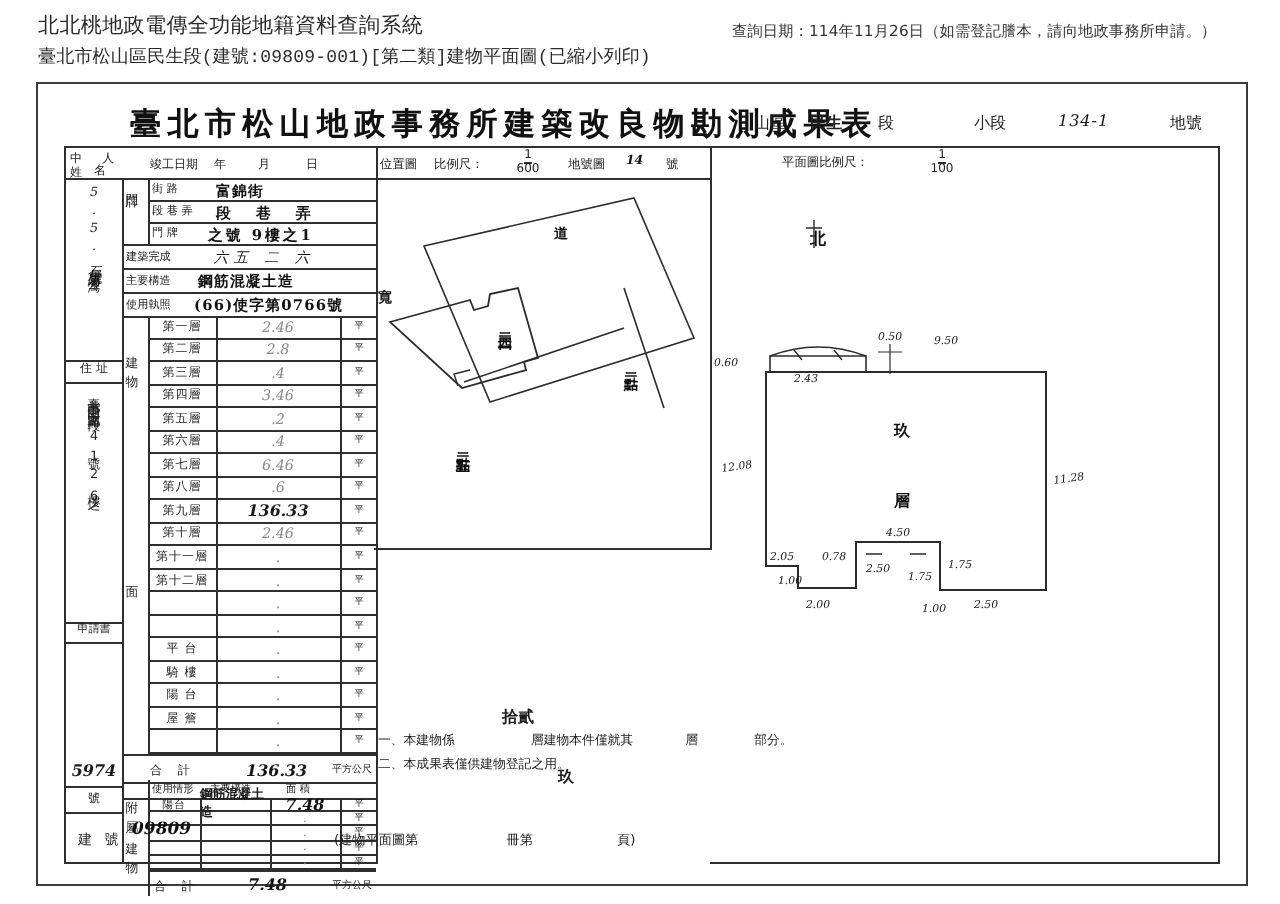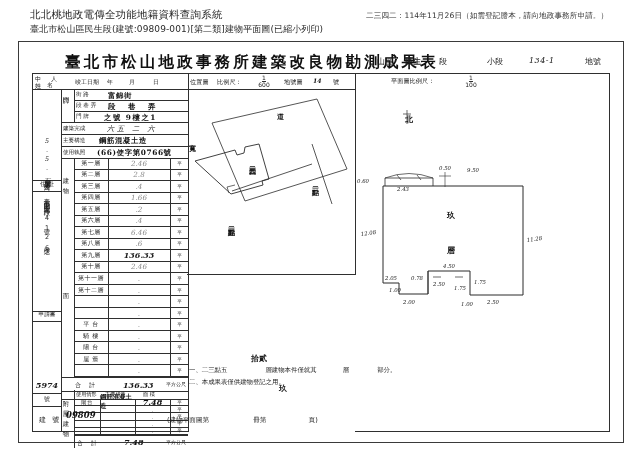--- a/index.html
+++ b/index.html
@@ -5,21 +5,21 @@
   html,body{margin:0;padding:0;background:#ffffff;}
   body{
     width:640px;height:452px;overflow:hidden;
     font-family:"DejaVu Sans","Liberation Sans",sans-serif;
     color:#1b1b1b;
     -webkit-font-smoothing:antialiased;
   }
   .page{position:relative;width:640px;height:452px;}
 
   
-  .hdr-left{position:absolute;left:30px;top:8px;width:330px;}
+  .hdr-left{position:absolute;left:19px;top:8px;width:330px;font-family:Liberation Mono, monospace;}
   .hdr-l1{font-size:10.5px;letter-spacing:.2px;line-height:13px;color:#2a2a2a;}
   .hdr-l2{font-size:9px;letter-spacing:.1px;line-height:13px;margin-top:2px;color:#2a2a2a;}
   .hdr-right{position:absolute;left:366px;top:11px;font-size:7.6px;color:#333;letter-spacing:.1px;}
 
   
   .sheet{
     position:absolute;left:18px;top:41px;width:604px;height:400px;
     border:1.4px solid #3a3a3a;background:#fff;
   }
   .sheet-inner{position:absolute;inset:0;}
@@ -40,21 +40,21 @@
   .pl-c{left:62px;}   .pl-d{left:110px;}
   .pl-e{left:152px;font-style:italic;letter-spacing:.5px;}
   .pl-f{left:208px;}
 
   
   .ltab{position:absolute;left:13px;top:31px;width:155px;height:357px;border:1px solid #2f2f2f;}
   .vtext{
     writing-mode:vertical-rl;text-orientation:upright;
     font-size:6.4px;line-height:8px;letter-spacing:1px;color:#1f1f1f;
   }
-  .hand{font-family:"DejaVu Serif","Liberation Serif",serif;font-style:italic;color:#151515;text-align:right;}
+  .hand{font-family:"DejaVu Serif","Liberation Serif",serif;font-style:italic;color:#151515;}
 
   
   .lt-hdr{position:absolute;left:0;top:0;width:100%;height:15px;border-bottom:1px solid #2f2f2f;}
   .lt-hdr .k1{position:absolute;left:2px;top:1px;font-size:6px;}
   .lt-hdr .k2{position:absolute;left:2px;top:7.5px;font-size:6px;}
   .lt-hdr .k3{position:absolute;left:18px;top:1px;font-size:6px;}
   .lt-hdr .k4{position:absolute;left:14px;top:7px;font-size:6px;}
 
   
   .sub{position:absolute;left:0;right:0;border-bottom:1px solid #2f2f2f;box-sizing:border-box;}
@@ -102,21 +102,21 @@
 </style>
 </head>
 <body>
 
 <div class="page">
 
   <div class="hdr-left">
     <div class="hdr-l1">北北桃地政電傳全功能地籍資料查詢系統</div>
     <div class="hdr-l2">臺北市松山區民生段(建號:09809-001)[第二類]建物平面圖(已縮小列印)</div>
   </div>
-  <div class="hdr-right">二三四二：114年11月26日（如需登記謄本，請向地政事務所申請。）</div>
+  <div class="hdr-right">查詢日期：114年11月26日（如需登記謄本，請向地政事務所申請。）</div>
 
   <div class="sheet">
     <div class="sheet-inner">
 
       <div class="doc-title">臺北市松山地政事務所建築改良物勘測成果表</div>
       <div class="doc-title-dot">。</div>
 
       <div class="parcel-line">
         <span class="pl-a">山區</span>
         <span class="pl-b">民生</span>
@@ -199,21 +199,21 @@
                   <div class="c3" style="left:34px;right:17px;font-family:'DejaVu Serif',serif;font-style:italic;color:#8a8a8a;">2.8</div>
                   <div class="c4" style="font-size:4.6px;line-height:5px;">平</div>
                 </div>
                 <div class="sub" style="top: 23.0526px; height: 11.5263px;">
                   <div class="c2" style="left:0;width:34px;">第三層</div>
                   <div class="c3" style="left:34px;right:17px;font-family:'DejaVu Serif',serif;font-style:italic;color:#8a8a8a;">.4</div>
                   <div class="c4" style="font-size:4.6px;line-height:5px;">平</div>
                 </div>
                 <div class="sub" style="top: 34.5789px; height: 11.5263px;">
                   <div class="c2" style="left:0;width:34px;">第四層</div>
-                  <div class="c3" style="left:34px;right:17px;font-family:'DejaVu Serif',serif;font-style:italic;color:#8a8a8a;">1.66</div>
+                  <div class="c3" style="left:34px;right:17px;font-family:'DejaVu Serif',serif;font-style:italic;color:#8a8a8a;">3.46</div>
                   <div class="c4" style="font-size:4.6px;line-height:5px;">平</div>
                 </div>
                 <div class="sub" style="top: 46.1053px; height: 11.5263px;">
                   <div class="c2" style="left:0;width:34px;">第五層</div>
                   <div class="c3" style="left:34px;right:17px;font-family:'DejaVu Serif',serif;font-style:italic;color:#8a8a8a;">.2</div>
                   <div class="c4" style="font-size:4.6px;line-height:5px;">平</div>
                 </div>
                 <div class="sub" style="top: 57.6316px; height: 11.5263px;">
                   <div class="c2" style="left:0;width:34px;">第六層</div>
                   <div class="c3" style="left:34px;right:17px;font-family:'DejaVu Serif',serif;font-style:italic;color:#8a8a8a;">.4</div>
@@ -429,21 +429,21 @@
 
             <text x="92" y="128" font-size="8" font-weight="700" fill="#111">玖</text>
             <text x="92" y="163" font-size="8" font-weight="700" fill="#111">層</text>
           </svg>
         </div>
 
       </div>
 
       <div class="notes">
         <div>
-          <span>一、二三點五</span>
+          <span>一、本建物係</span>
           <span style="display:inline-block;width:34px;"></span>
           <span>層建物本件僅就其</span>
           <span style="display:inline-block;width:22px;"></span>
           <span>層</span>
           <span style="display:inline-block;width:24px;"></span>
           <span>部分。</span>
         </div>
         <div>二、本成果表僅供建物登記之用。</div>
         <span class="note-ins">拾貳</span>
         <span class="note-ins3">玖</span>

